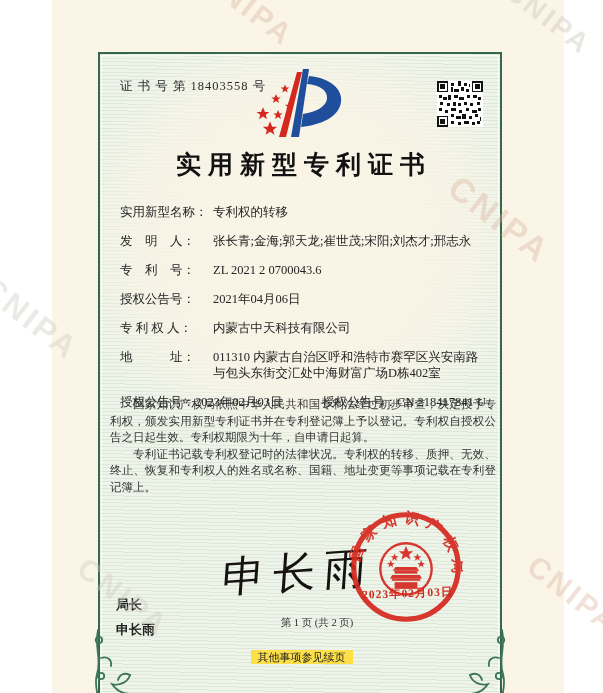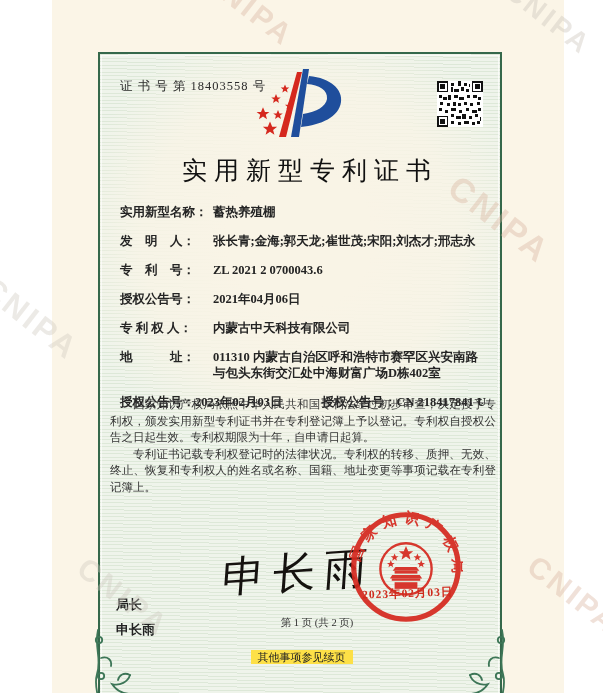--- a/index.html
+++ b/index.html
@@ -14,24 +14,24 @@
   .border-box{position:absolute;left:98px;top:52px;width:404px;height:664px;
       border:2.5px solid #35684b;box-sizing:border-box;
       background:
         radial-gradient(ellipse 72% 42% at 50% 28%, #f9f4e6 25%, rgba(249,244,230,.8) 55%, rgba(249,244,230,0) 80%),
         repeating-linear-gradient(181deg,#dde8d8 0 1px,#eff4eb 1px 3.5px);}
   .inner-line{position:absolute;inset:1px;border:1px solid rgba(255,255,255,.65);pointer-events:none;}
 
   .cert-no{position:absolute;left:20px;top:24px;font-size:12.5px;color:#2b2b2b;letter-spacing:1px;}
   .logo{position:absolute;left:155px;top:15px;}
   .qr{position:absolute;left:337px;top:27px;}
-  .cert-title{position:absolute;left:0;top:90px;width:100%;text-align:center;margin:10px;
-      font-size:25px;font-weight:normal;color:#111;letter-spacing:7px;}
-
-  .fields{position:absolute;left:20px;top:151px;width:366px;font-size:12.5px;color:#242424;font-weight:700;}
+  .cert-title{position:absolute;left:0;top:90px;width:100%;text-align:center;margin:4px;
+      font-size:25px;font-weight:bold;color:#111;letter-spacing:7px;}
+
+  .fields{position:absolute;left:20px;top:151px;width:366px;font-size:12.5px;color:#242424;font-weight:400;}
   .frow{display:flex;margin-bottom:13.5px;line-height:15.5px;}
   .flabel{flex:0 0 93px;white-space:nowrap;}
   .fvalue{flex:1;}
   .grant-row{display:flex;margin-top:2px;line-height:15.5px;}
   .grant-row .gpair{white-space:nowrap;}
   .grant-gap{width:42px;}
 
   .paras{position:absolute;left:10px;top:342px;width:386px;font-size:11.5px;line-height:16.5px;
       color:#343434;}
   .paras p{margin:0;text-indent:2em;text-align:justify;}
@@ -147,21 +147,21 @@
           <rect x="24" y="2" width="3" height="3"></rect>
           <rect x="2" y="24" width="3" height="3"></rect>
         </g>
     </svg>
 
     <h1 class="cert-title">实用新型专利证书</h1>
 
     <div class="fields">
       <div class="frow">
         <span class="flabel">实用新型名称：</span>
-        <span class="fvalue">蓄热养殖棚</span>
+        <span class="fvalue">专利权的转移</span>
       </div>
       <div class="frow">
         <span class="flabel">发　明　人：</span>
         <span class="fvalue">张长青;金海;郭天龙;崔世茂;宋阳;刘杰才;邢志永</span>
       </div>
       <div class="frow">
         <span class="flabel">专　利　号：</span>
         <span class="fvalue">ZL 2021 2 0700043.6</span>
       </div>
       <div class="frow">

